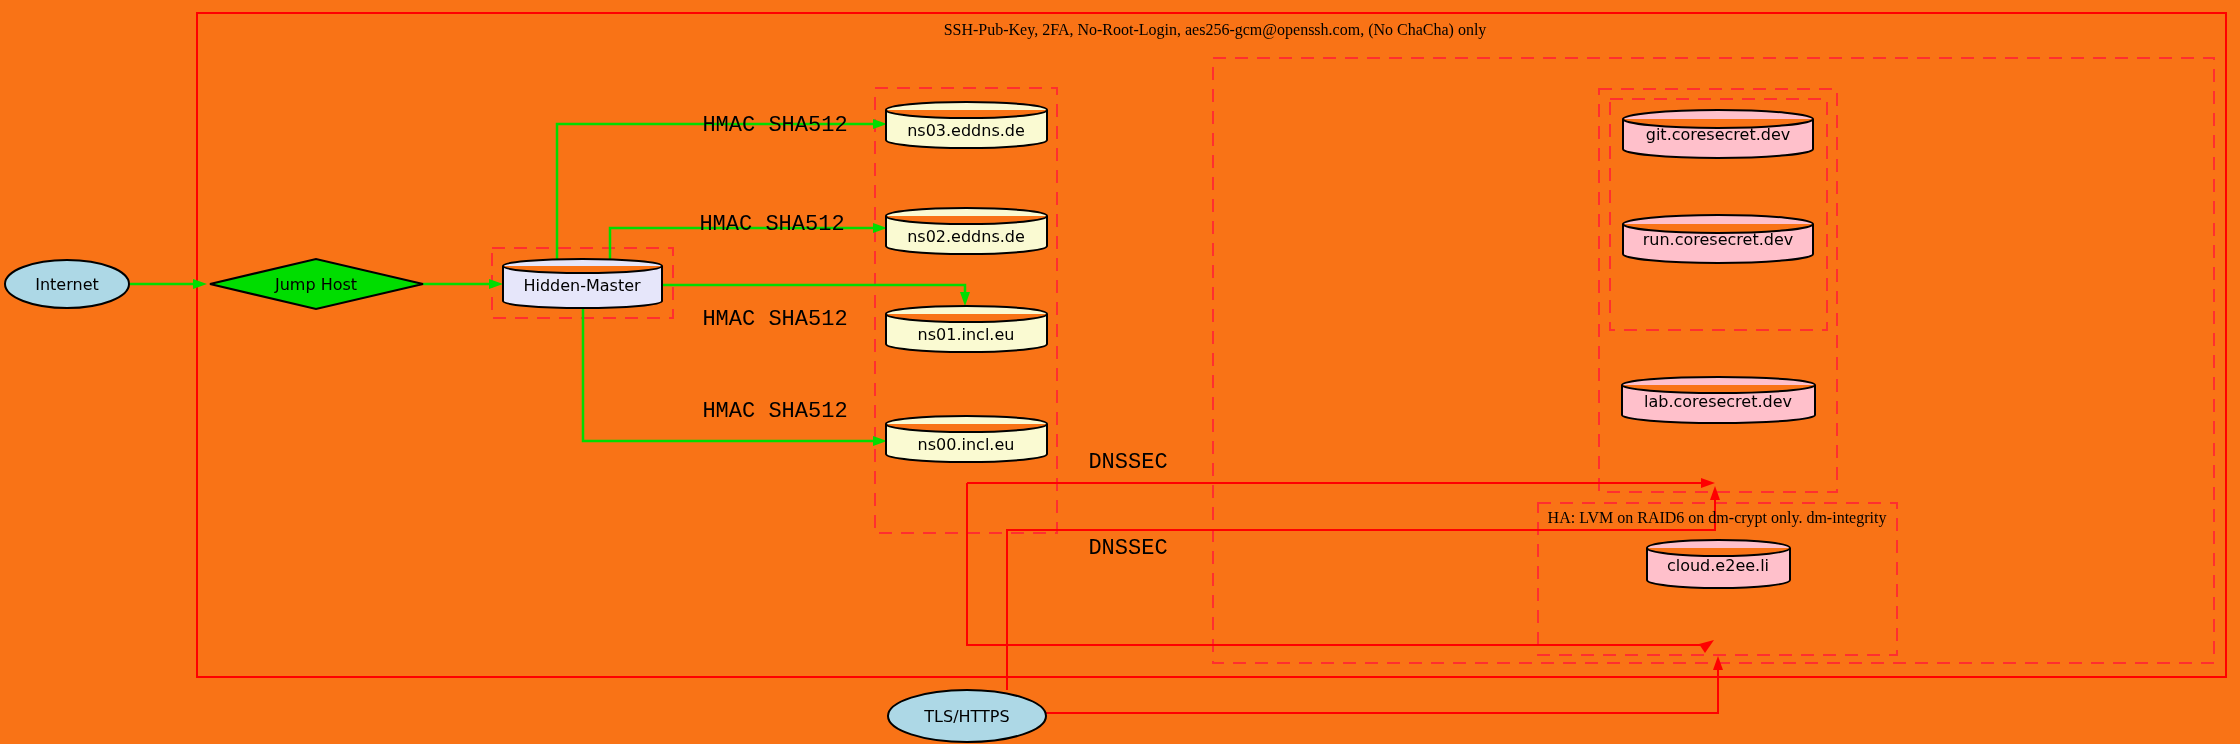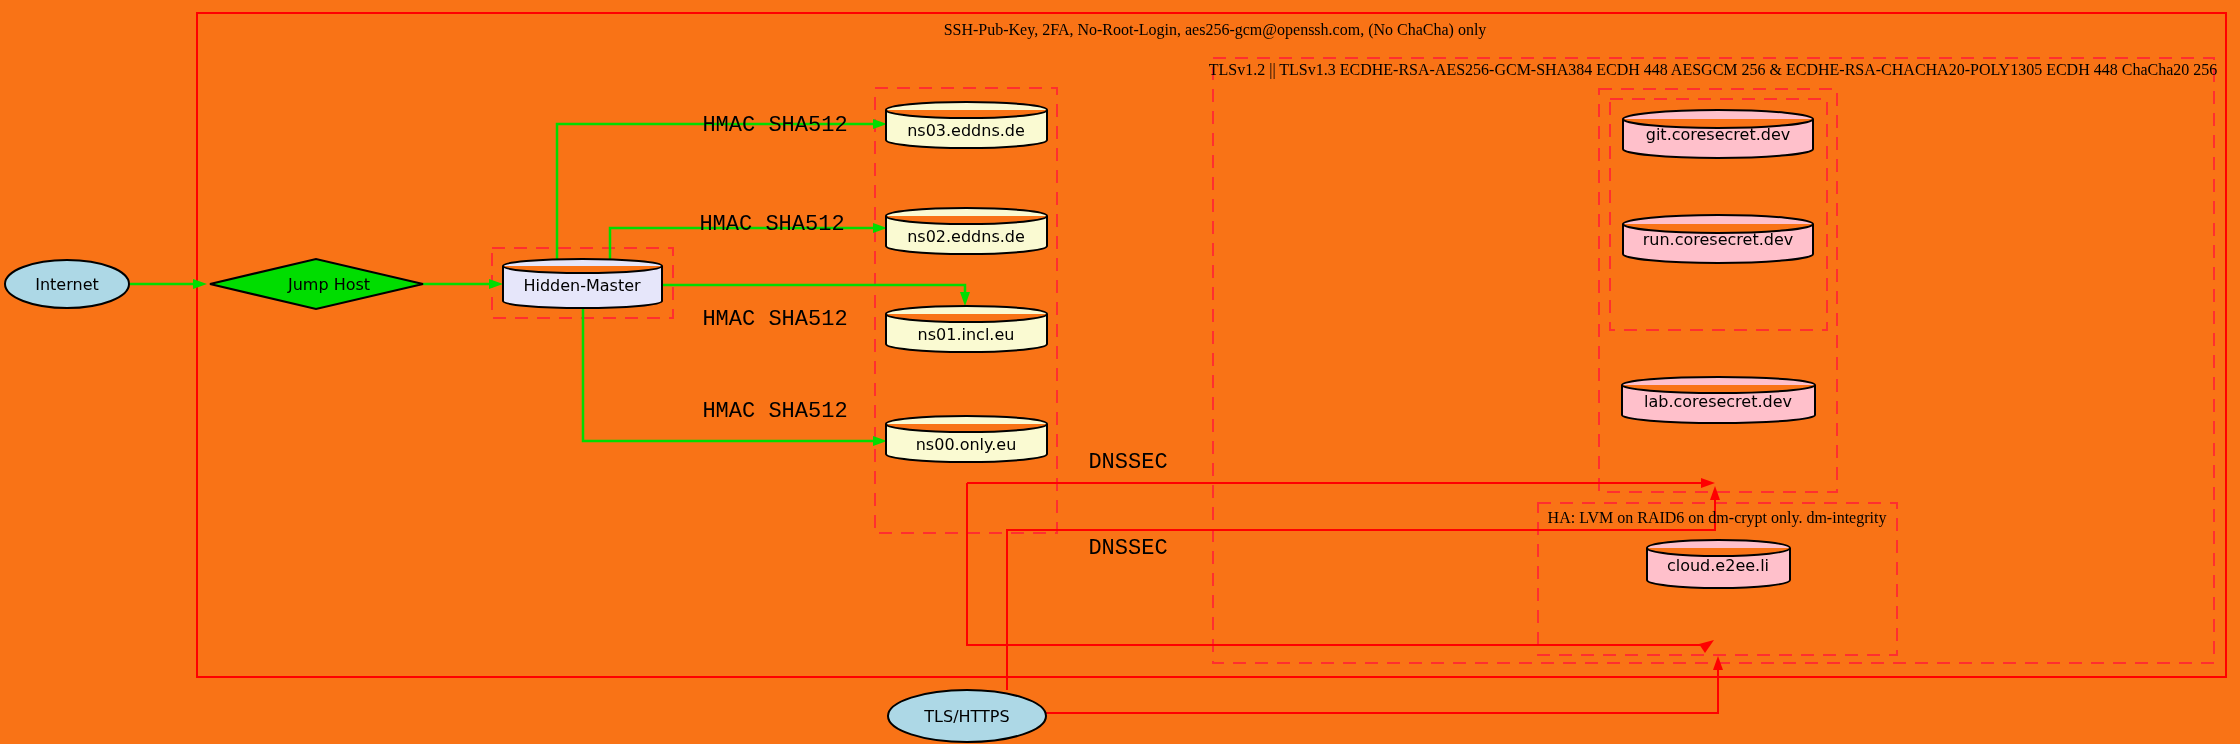--- a/index.html
+++ b/index.html
@@ -67,30 +67,29 @@
 
     <path d="M1623,119 A95,9 0 0 1 1813,119 L1813,149 A95,9 0 0 1 1623,149 Z M1623,119 A95,9 0 0 0 1813,119" fill="#ffc0cb" stroke="#000" stroke-width="2"></path>
     <path d="M1623,224 A95,9 0 0 1 1813,224 L1813,254 A95,9 0 0 1 1623,254 Z M1623,224 A95,9 0 0 0 1813,224" fill="#ffc0cb" stroke="#000" stroke-width="2"></path>
     <path d="M1622,385 A96.5,8 0 0 1 1815,385 L1815,415 A96.5,8 0 0 1 1622,415 Z M1622,385 A96.5,8 0 0 0 1815,385" fill="#ffc0cb" stroke="#000" stroke-width="2"></path>
     <path d="M1647,548 A71.5,8 0 0 1 1790,548 L1790,580 A71.5,8 0 0 1 1647,580 Z M1647,548 A71.5,8 0 0 0 1790,548" fill="#ffc0cb" stroke="#000" stroke-width="2"></path>
 
     <ellipse cx="967" cy="716" rx="79" ry="26" fill="#add8e6" stroke="#000" stroke-width="2"></ellipse>
   </svg>
 
   <div class="lbl ctitle" style="left:1215px;top:30px">SSH-Pub-Key, 2FA, No-Root-Login, aes256-gcm@openssh.com, (No ChaCha) only</div>
-  <div class="lbl ctitle" style="left:1713px;top:70px">TLSv1.2 || TLSv1.3 ECDHE-RSA-AES256-GCM-SHA384 ECDH 448 AESGCM 256 &amp; ECDHE-RSA-CHACHA20-POLY1305 ECDH 448 ChaCha20 256</div>
   <div class="lbl ctitle" style="left:1717px;top:518px">HA: LVM on RAID6 on dm-crypt only. dm-integrity</div>
 
   <div class="lbl node" style="left:67px;top:284px">Internet</div>
-  <div class="lbl node" style="left:329px;top:284px">Jump Host</div>
+  <div class="lbl node" style="left:316px;top:284px">Jump Host</div>
   <div class="lbl node" style="left:582px;top:285px">Hidden-Master</div>
   <div class="lbl node" style="left:966px;top:130px">ns03.eddns.de</div>
   <div class="lbl node" style="left:966px;top:236px">ns02.eddns.de</div>
   <div class="lbl node" style="left:966px;top:334px">ns01.incl.eu</div>
-  <div class="lbl node" style="left:966px;top:444px">ns00.only.eu</div>
+  <div class="lbl node" style="left:966px;top:444px">ns00.incl.eu</div>
   <div class="lbl node" style="left:1718px;top:134px">git.coresecret.dev</div>
   <div class="lbl node" style="left:1718px;top:239px">run.coresecret.dev</div>
   <div class="lbl node" style="left:1718px;top:401px">lab.coresecret.dev</div>
   <div class="lbl node" style="left:1718px;top:565px">cloud.e2ee.li</div>
   <div class="lbl node" style="left:967px;top:716px">TLS/HTTPS</div>
 
   <div class="lbl elbl" style="left:775px;top:125px">HMAC SHA512</div>
   <div class="lbl elbl" style="left:772px;top:224px">HMAC SHA512</div>
   <div class="lbl elbl" style="left:775px;top:319px">HMAC SHA512</div>
   <div class="lbl elbl" style="left:775px;top:411px">HMAC SHA512</div>

